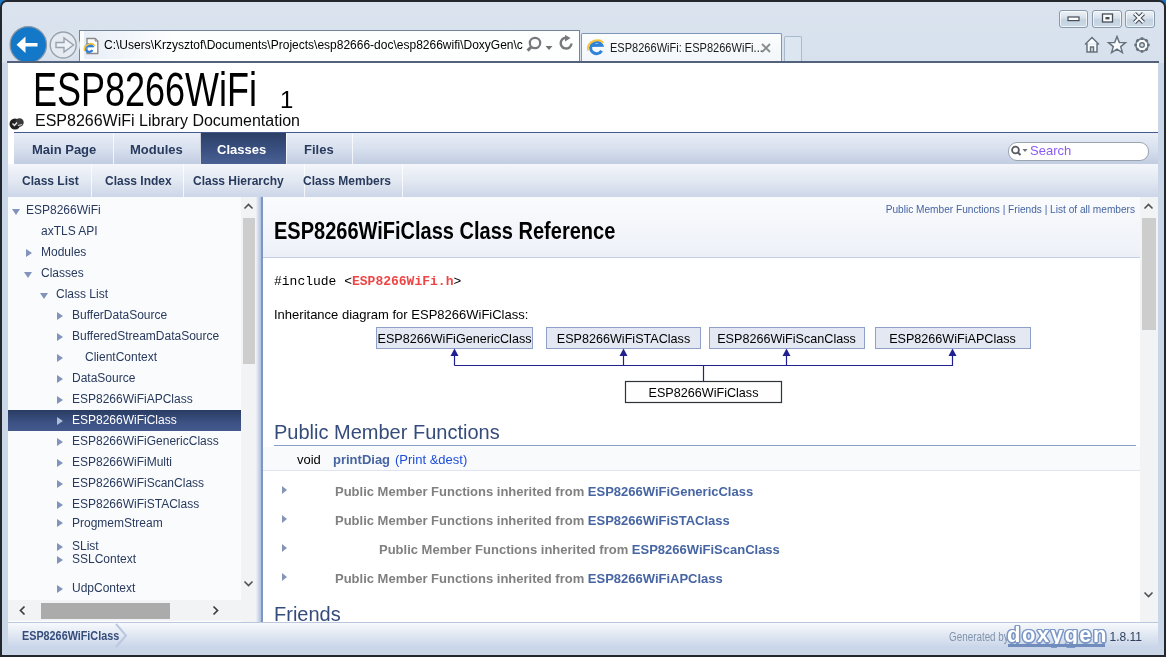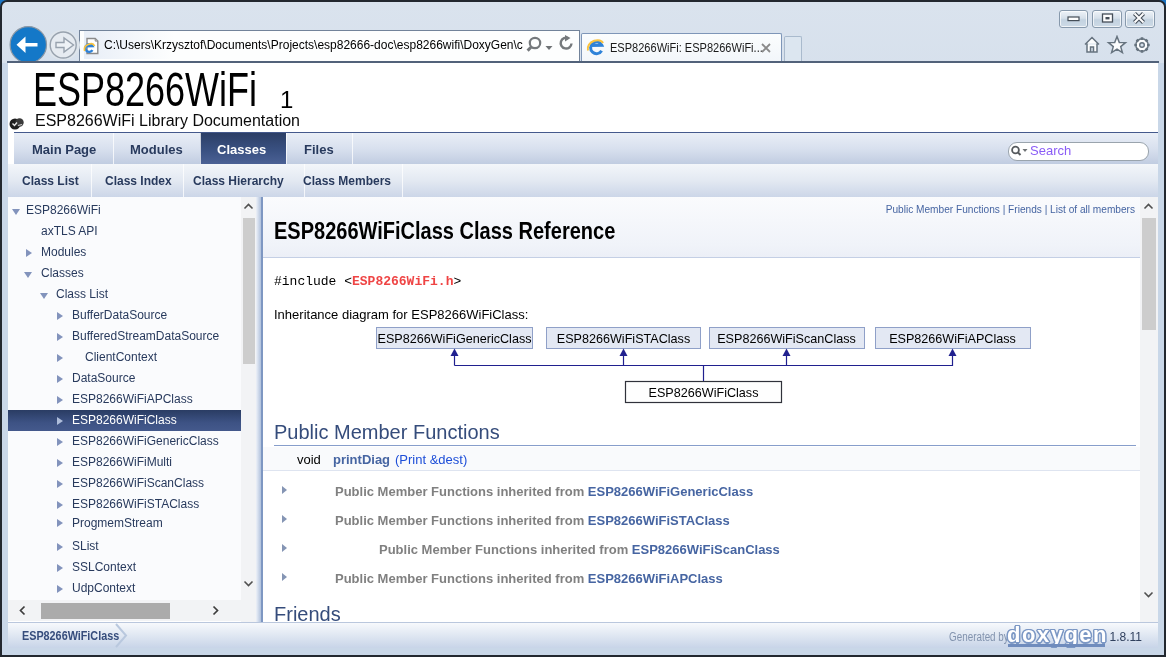--- a/index.html
+++ b/index.html
@@ -239,21 +239,21 @@
         <span style="position:absolute;left:64px;">ESP8266WiFiSTAClass</span>
       </div>
     <div class="trow" style="top:315.5px;">
         <span class="arr-r" style="left:49px;"></span>
         <span style="position:absolute;left:64px;">ProgmemStream</span>
       </div>
     <div class="trow" style="top:339px;">
         <span class="arr-r" style="left:49px;"></span>
         <span style="position:absolute;left:64px;">SList</span>
       </div>
-    <div class="trow" style="top:360px;">
+    <div class="trow" style="top:352px;">
         <span class="arr-r" style="left:49px;"></span>
         <span style="position:absolute;left:64px;">SSLContext</span>
       </div>
     <div class="trow" style="top:381px;">
         <span class="arr-r" style="left:49px;"></span>
         <span style="position:absolute;left:64px;">UdpContext</span>
       </div>
   </div>
 
   <div class="abs sbtrack" style="left:233px;top:134px;width:15px;height:466px;"></div>

